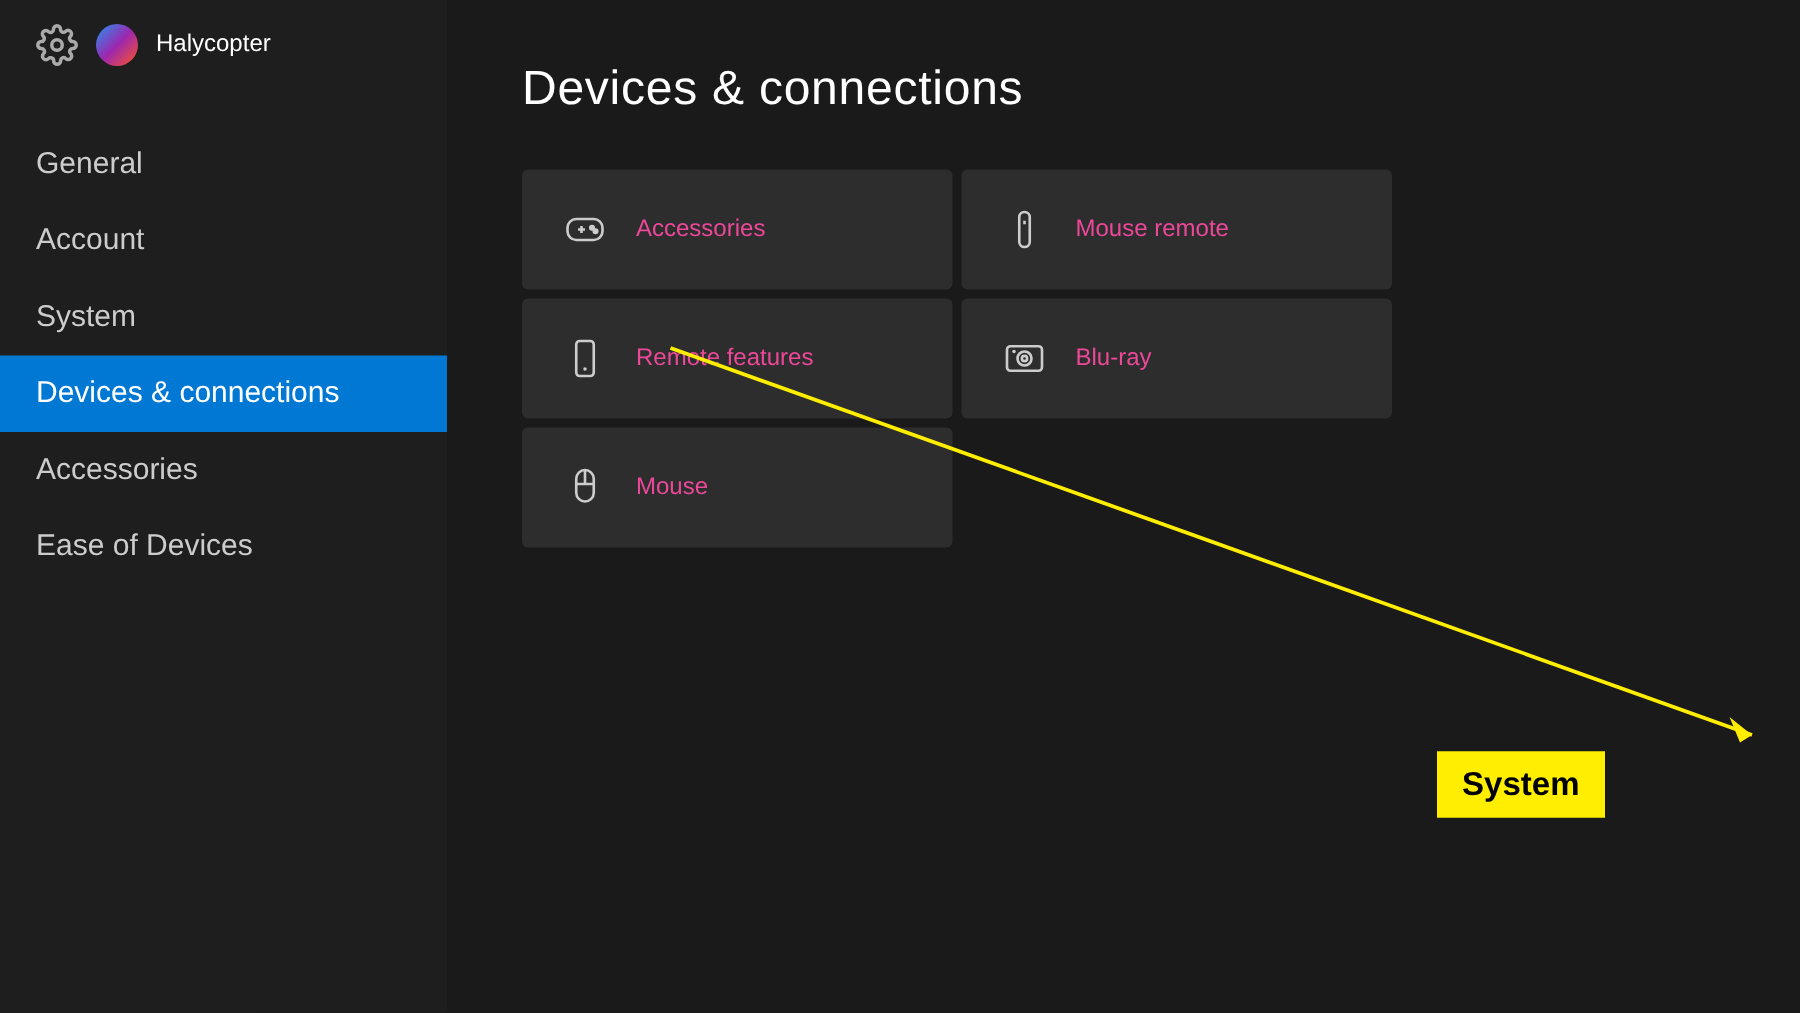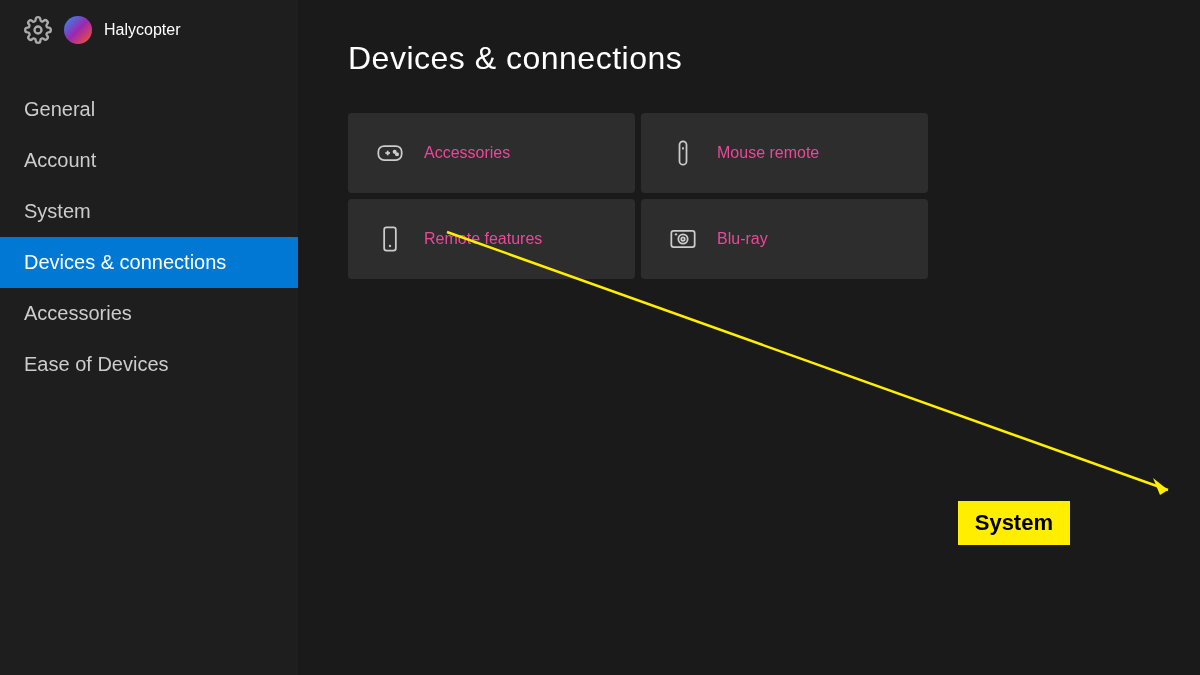--- a/index.html
+++ b/index.html
@@ -223,20 +223,28 @@
     <div class="grid-item">
       <svg class="grid-icon" viewBox="0 0 24 24" fill="none" stroke="currentColor" stroke-width="1.5">
         <rect x="2" y="5" width="20" height="14" rx="2"></rect>
         <circle cx="12" cy="12" r="4"></circle>
         <circle cx="12" cy="12" r="1.5"></circle>
         <line x1="6" y1="8" x2="6" y2="8" stroke-width="2" stroke-linecap="round"></line>
       </svg>
       <span class="grid-label">Blu-ray</span>
     </div>
 
+    <div class="grid-item">
+      <svg class="grid-icon" viewBox="0 0 24 24" fill="none" stroke="currentColor" stroke-width="1.5">
+        <rect x="7" y="2" width="10" height="18" rx="5"></rect>
+        <line x1="12" y1="2" x2="12" y2="10"></line>
+        <line x1="7" y1="10" x2="17" y2="10"></line>
+      </svg>
+      <span class="grid-label">Mouse</span>
+    </div>
 
   </div>
 
   <div class="annotation-container">
     <svg class="arrow-svg">
 
       <line x1="149" y1="232" x2="870" y2="490" stroke="#ffee00" stroke-width="2.5"></line>
 
       <polygon points="870,490 855,478 862,495" fill="#ffee00"></polygon>
     </svg>

